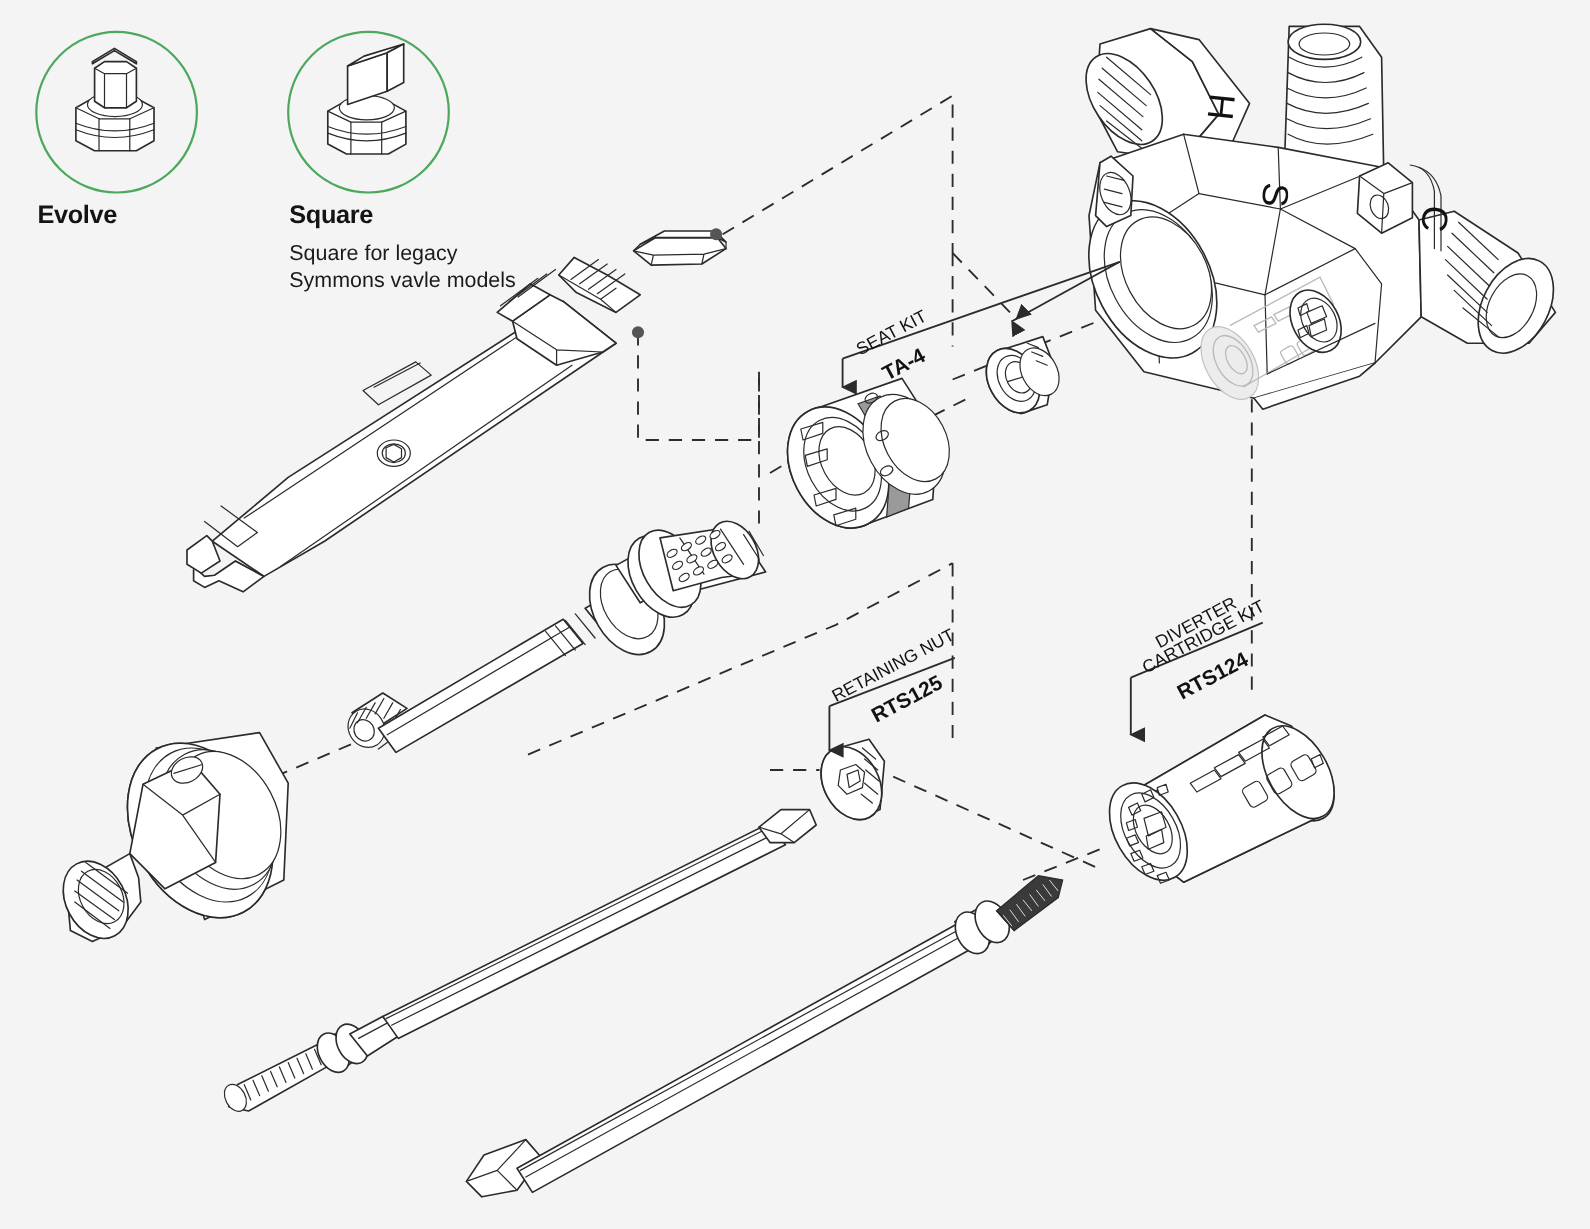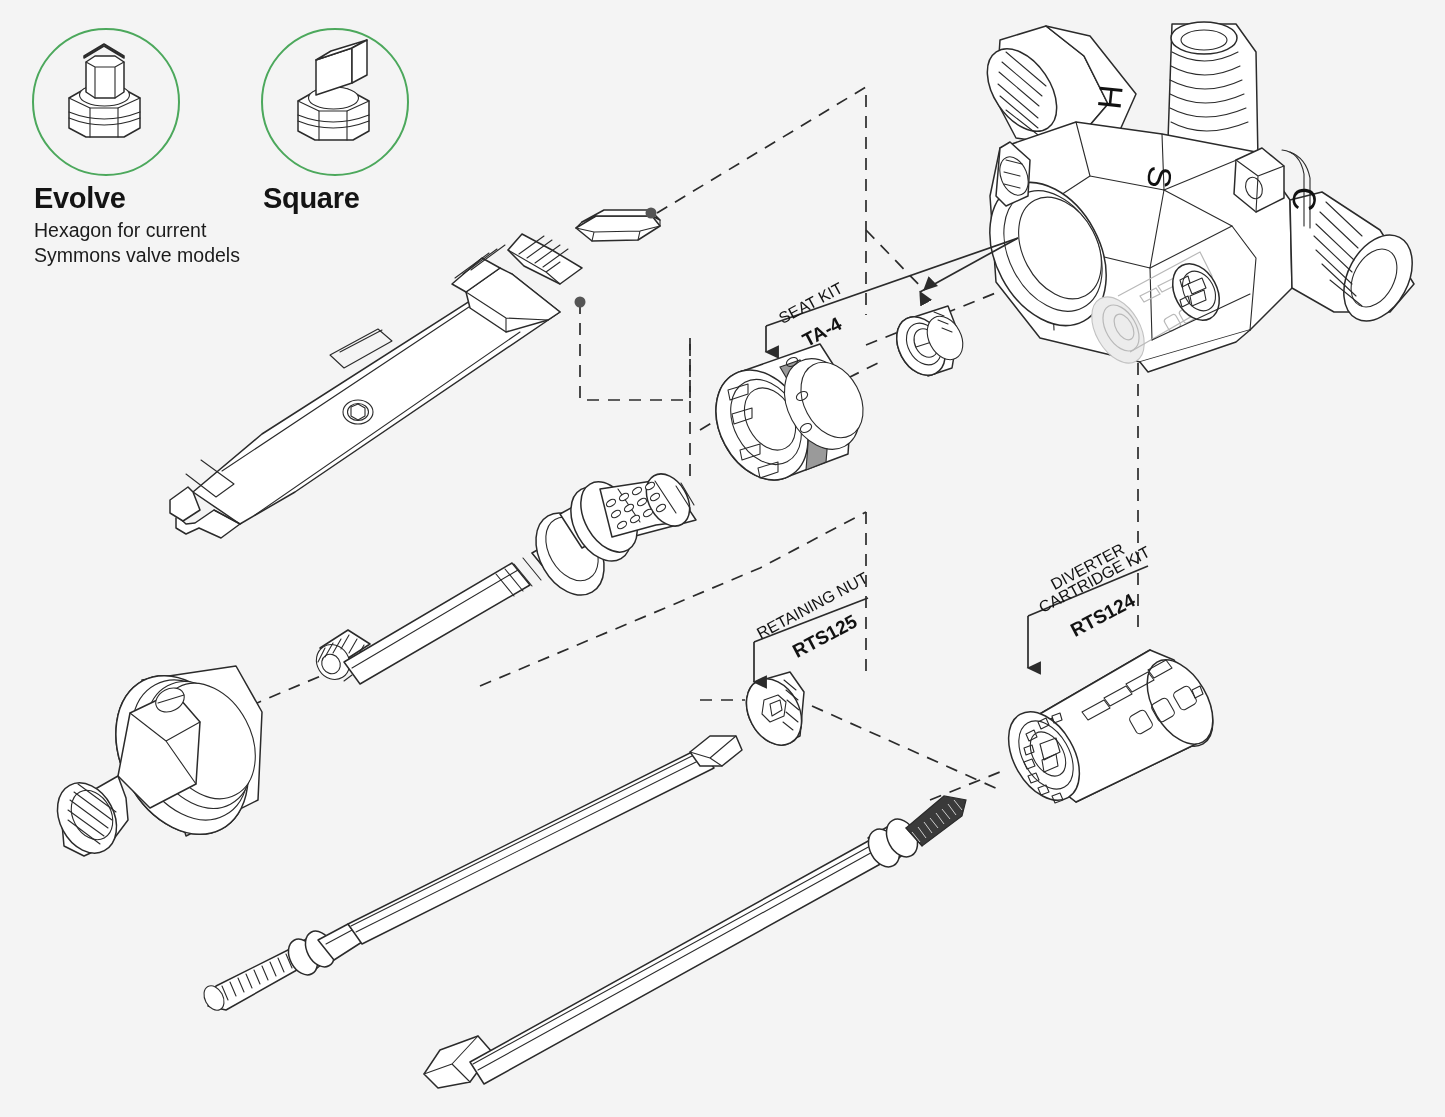--- a/index.html
+++ b/index.html
@@ -13,21 +13,21 @@
   #stage{position:absolute;left:0;top:0;width:1445px;height:1117px;}
   svg{position:absolute;left:0;top:0;}
   .legend{position:absolute;}
   .legend-circle{
     width:148px;height:148px;border-radius:50%;
     border:2.5px solid #4ca85c;
     position:absolute;left:0;top:0;
     box-sizing:border-box;
   }
   .legend-title{
-    font-size:29px;font-weight:bold;color:#141414;
+    font-size:23px;font-weight:bold;color:#141414;
     letter-spacing:-0.3px;
     position:absolute;left:2px;top:154px;white-space:nowrap;
   }
   .legend-desc{
     font-size:19.5px;color:#1b1b1b;line-height:25px;
     position:absolute;left:2px;top:190px;width:215px;
   }
   .calloutText{
     position:absolute;
     font-size:16px;
@@ -422,26 +422,26 @@
     <path class="solidlead" d="M754 642 L868 598"></path>
     <path class="solidlead" d="M754 642 L754 682" marker-end="url(#arrowEnd)"></path>
 
     <path class="solidlead" d="M1028 616 L1148 566"></path>
     <path class="solidlead" d="M1028 616 L1028 668" marker-end="url(#arrowEnd)"></path>
   </svg>
 
   <div class="legend" style="left:32px;top:28px;width:230px;height:280px;">
     <div class="legend-circle"></div>
     <div class="legend-title">Evolve</div>
-    <div class="legend-desc">Hexagon for current Symmons valve models</div>
   </div>
 
   <div class="legend" style="left:261px;top:28px;width:230px;height:280px;">
     <div class="legend-circle"></div>
     <div class="legend-title">Square</div>
+    <div class="legend-desc">Square for legacy Symmons vavle models</div>
   </div>
 
   <div class="calloutText" style="left:776px;top:312px;transform:rotate(-28deg);">SEAT KIT</div>
   <div class="calloutText bold" style="left:800px;top:334px;transform:rotate(-28deg);">TA-4</div>
 
   <div class="calloutText" style="left:754px;top:627px;transform:rotate(-28deg);">RETAINING NUT</div>
   <div class="calloutText bold" style="left:790px;top:645px;transform:rotate(-28deg);">RTS125</div>
 
   <div class="calloutText" style="left:1048px;top:578px;transform:rotate(-28deg);">DIVERTER</div>
   <div class="calloutText" style="left:1036px;top:601px;transform:rotate(-28deg);">CARTRIDGE KIT</div>

